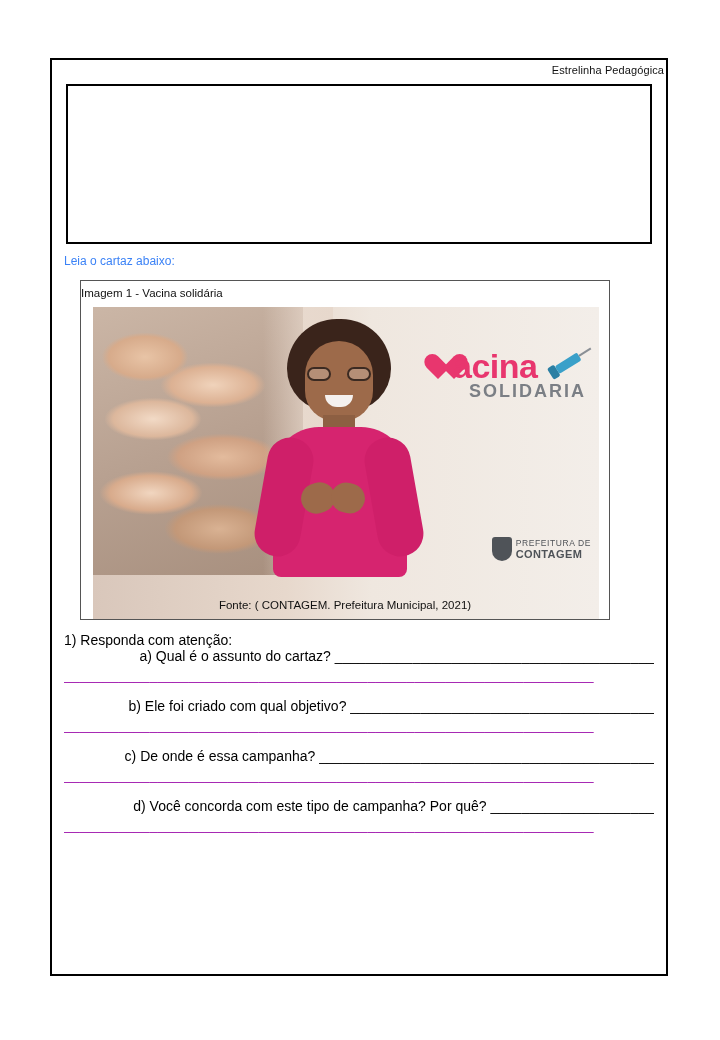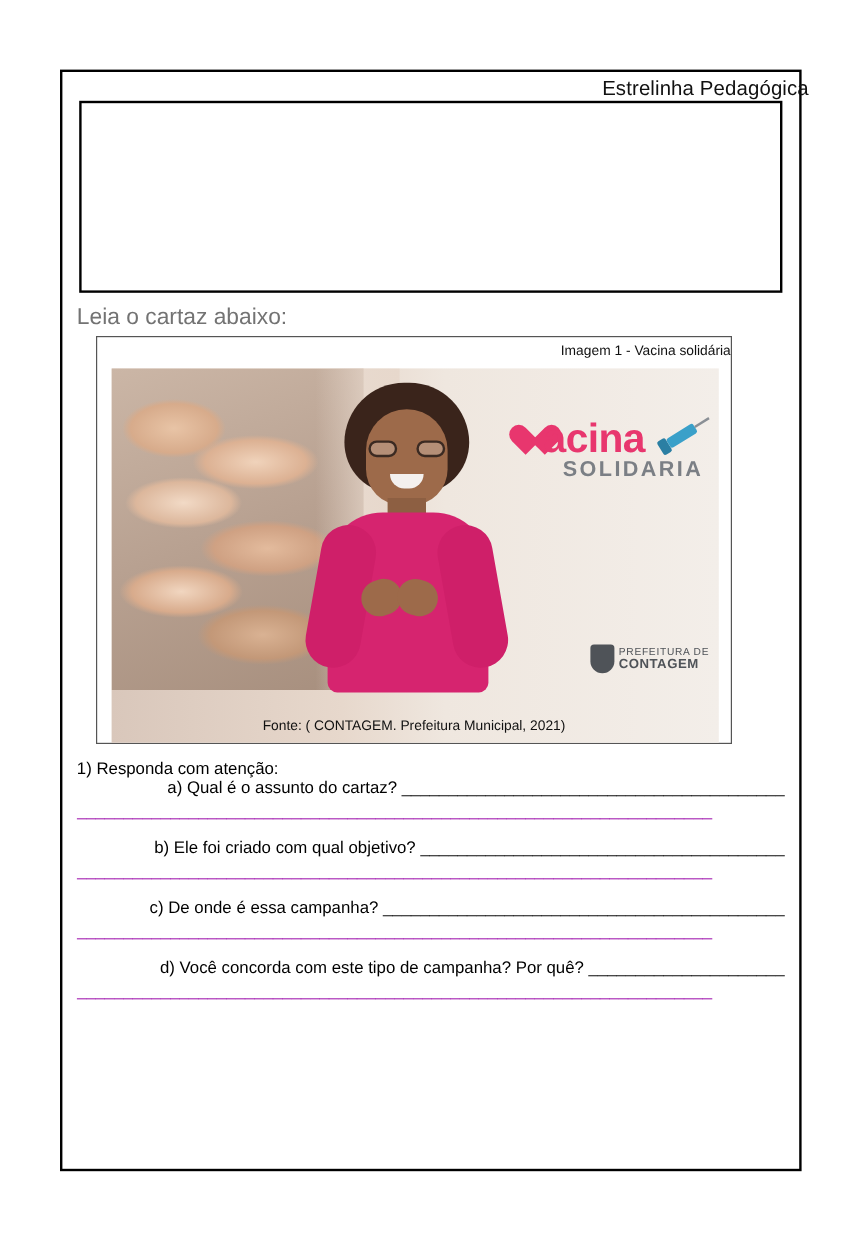--- a/index.html
+++ b/index.html
@@ -32,65 +32,65 @@
     top: 58px;
     width: 618px;
     height: 918px;
     border: 2px solid #000;
     box-sizing: border-box;
   }
 
   
   .brand-line {
     position: absolute;
-    right: 46px;
+    right: 56px;
     top: 64px;
-    font-size: 17px;
+    font-size: 11px;
     color: #111;
     letter-spacing: 0.1px;
   }
 
   
   .title-box {
     position: absolute;
     left: 66px;
     top: 84px;
     width: 586px;
     height: 160px;
     border: 2px solid #000;
     box-sizing: border-box;
     background: #fff;
   }
 
   .instruction {
     position: absolute;
     left: 64px;
     top: 254px;
-    font-size: 19px;
-    color: #737373;
+    font-size: 12px;
+    color: #3b82f6;
   }
 
   
   .figure {
     position: absolute;
     left: 80px;
     top: 280px;
     width: 530px;
     height: 340px;
     border: 1px solid #555;
     background: #fff;
     box-sizing: border-box;
     overflow: hidden;
   }
   .figure-caption-top {
     position: absolute;
     left: 0;
     top: 6px;
     width: 100%;
-    text-align: right;
+    text-align: left;
     font-size: 11.5px;
     color: #111;
   }
   .figure-caption-bottom {
     position: absolute;
     left: 0;
     bottom: 8px;
     width: 100%;
     text-align: center;
     font-size: 11.5px;

